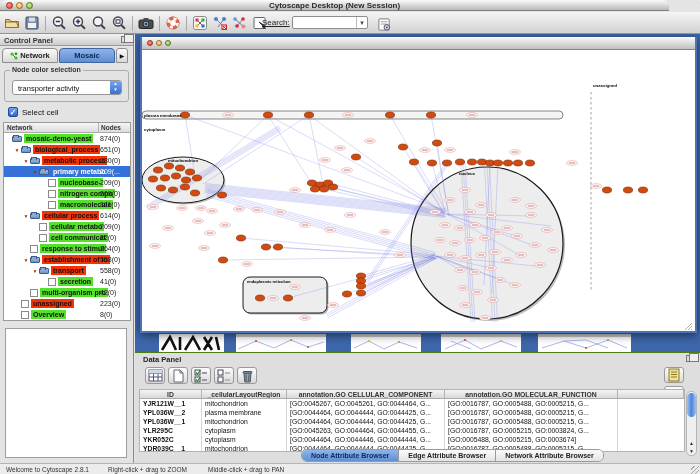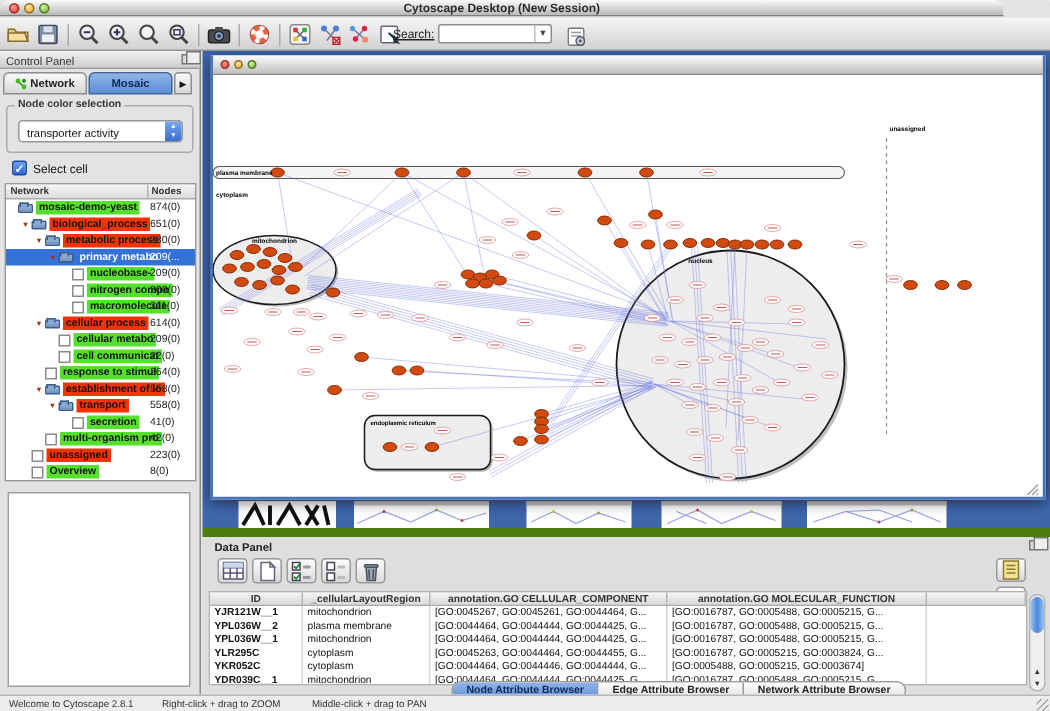--- a/index.html
+++ b/index.html
@@ -23,21 +23,21 @@
   .tb-sep{width:1px;height:15px;background:#aaa;margin:0 3px;}
   .search-label{position:absolute;left:262px;top:6px;font-size:8px;color:#222;text-decoration:underline;}
   .search-box{position:absolute;left:292px;top:4px;width:76px;height:13px;background:#fff;border:1px solid #8e8e8e;border-radius:2px;}
   .search-arrow{position:absolute;right:0;top:0;width:11px;height:11px;border-left:1px solid #bbb;
      font-size:7px;color:#444;text-align:center;line-height:11px;}
   .search-cfg{position:absolute;left:374px;top:3px;}
   
   .control-panel{position:absolute;left:0;top:34px;width:134px;height:429px;background:#e3e3e3;border-right:1px solid #8a8a8a;}
   .cp-header{position:absolute;left:0;top:0;width:100%;height:12px;background:linear-gradient(#f2f2f2,#cycyc);
      background:linear-gradient(#f2f2f2,#cdcdcd);border-bottom:1px solid #9b9b9b;}
-  .cp-header .t{position:absolute;left:4px;top:2px;font-size:7.5px;font-weight:normal;color:#333;}
+  .cp-header .t{position:absolute;left:4px;top:2px;font-size:7.5px;font-weight:bold;color:#333;}
   .float-ic{position:absolute;right:4px;top:2px;width:8px;height:7px;border:1px solid #777;background:#ddd;}
   .float-ic:before{content:"";position:absolute;left:2px;top:-3px;width:8px;height:7px;border:1px solid #777;background:#eee;}
   .cp-tabs{position:absolute;left:2px;top:14px;width:130px;height:16px;display:flex;}
   .cp-tab{flex:0 0 56px;height:15px;border:1px solid #8e8e8e;border-radius:4px 4px 0 0;margin-right:1px;
      background:linear-gradient(#fafafa,#d8d8d8);font-size:7.5px;font-weight:bold;color:#222;
      display:flex;align-items:center;justify-content:center;gap:2px;}
   .cp-tab.sel{background:linear-gradient(#8fb4e8,#5d8ed6);border-color:#41659e;color:#0d2a55;}
   .cp-tab-more{flex:0 0 12px;height:15px;border:1px solid #8e8e8e;border-radius:3px 3px 0 0;
      background:linear-gradient(#fafafa,#d8d8d8);font-size:6px;display:flex;align-items:center;justify-content:center;color:#111;}
   .groupbox{position:absolute;left:4px;top:36px;width:125px;height:32px;border:1px solid #ababab;border-radius:3px;}
@@ -74,21 +74,21 @@
   .bg-strip{position:absolute;top:300px;height:18px;background:#fff;border-top:3px solid #c9c9c9;overflow:hidden;}
   .inner-window{position:absolute;left:5px;top:3px;width:557px;height:296px;border:2px solid #4b74b6;border-top:0;
      box-shadow:0 2px 9px rgba(0,0,0,.55);background:#fff;}
   .iw-titlebar{position:relative;height:13px;background:linear-gradient(#fbfbfb,#bfbfbf);border-bottom:1px solid #858585;}
   .iw-titlebar .tl{top:3px;width:6px;height:6px;}
   .iw-titlebar .tl.red{left:5px;}.iw-titlebar .tl.yellow{left:14px;}.iw-titlebar .tl.green{left:23px;}
   .iw-title{position:absolute;left:0;right:0;top:2px;text-align:center;font-size:7.5px;font-weight:bold;color:#333;}
   .canvas{position:absolute;left:0;top:13px;right:0;bottom:0;background:#fff;overflow:hidden;}
   .canvas svg{position:absolute;left:0;top:0;}
   
-  .datapanel{position:absolute;left:135px;top:352px;width:565px;height:111px;background:#dedede;border-top:6px solid #4d7c0f;}
+  .datapanel{position:absolute;left:135px;top:352px;width:565px;height:111px;background:#dedede;border-top:1px solid #4d7c0f;}
   .dp-title{position:absolute;left:8px;top:2px;font-size:7.5px;font-weight:bold;color:#222;}
   .dp-toolbar{position:absolute;left:10px;top:14px;height:18px;display:flex;gap:3px;}
   .dp-toolbar-r{position:absolute;right:16px;top:14px;height:18px;display:flex;gap:3px;flex-direction:column;}
   .dp-btn{width:20px;height:17px;border:1px solid #9a9a9a;border-radius:3px;background:linear-gradient(#fdfdfd,#d9d9d9);
      display:flex;align-items:center;justify-content:center;}
   .dtable{position:absolute;left:4px;top:36px;width:546px;height:63px;background:#fff;border:1px solid #b2b2b2;overflow:hidden;}
   .drow{display:flex;height:9px;}
   .drow.head{background:linear-gradient(#f4f4f4,#d9d9d9);border-bottom:1px solid #ababab;height:9px;}
   .dcell{font-size:6.8px;color:#111;padding:0 3px;border-right:1px solid #d7d7d7;overflow:hidden;white-space:nowrap;line-height:9px;}
   .drow.head .dcell{font-weight:bold;text-align:center;color:#333;border-right:1px solid #b5b5b5;}

